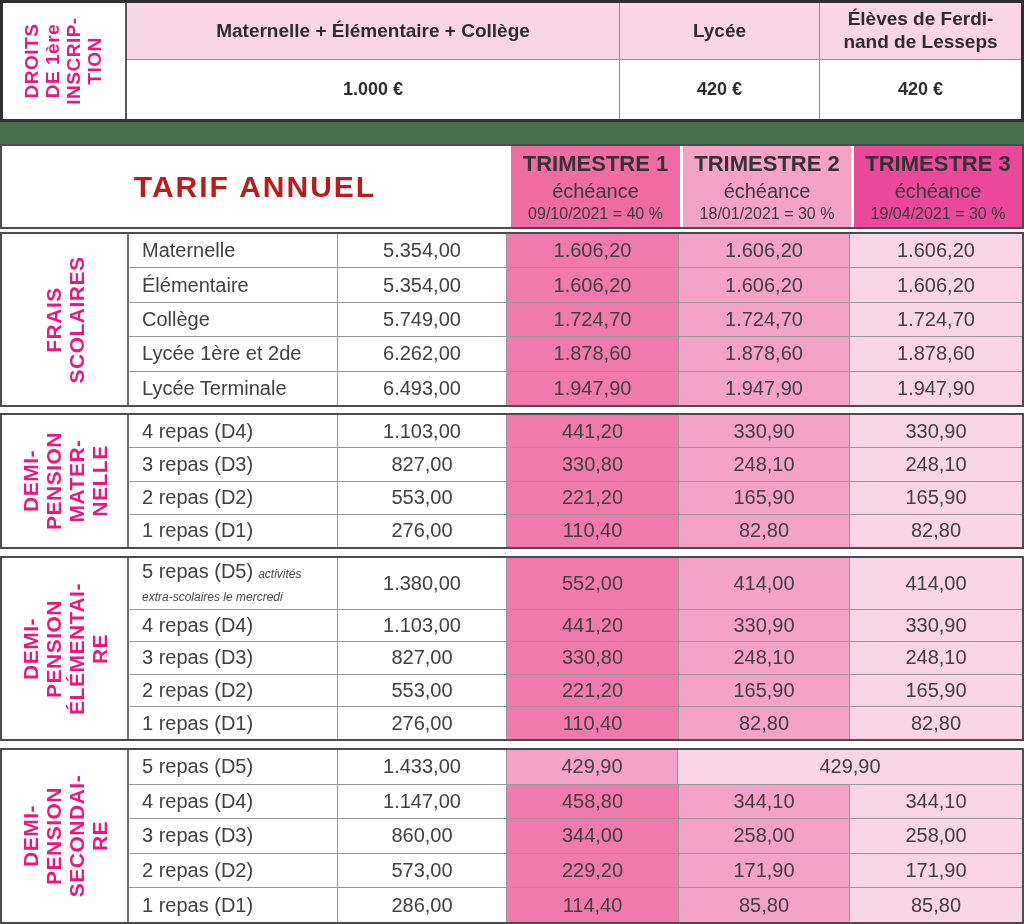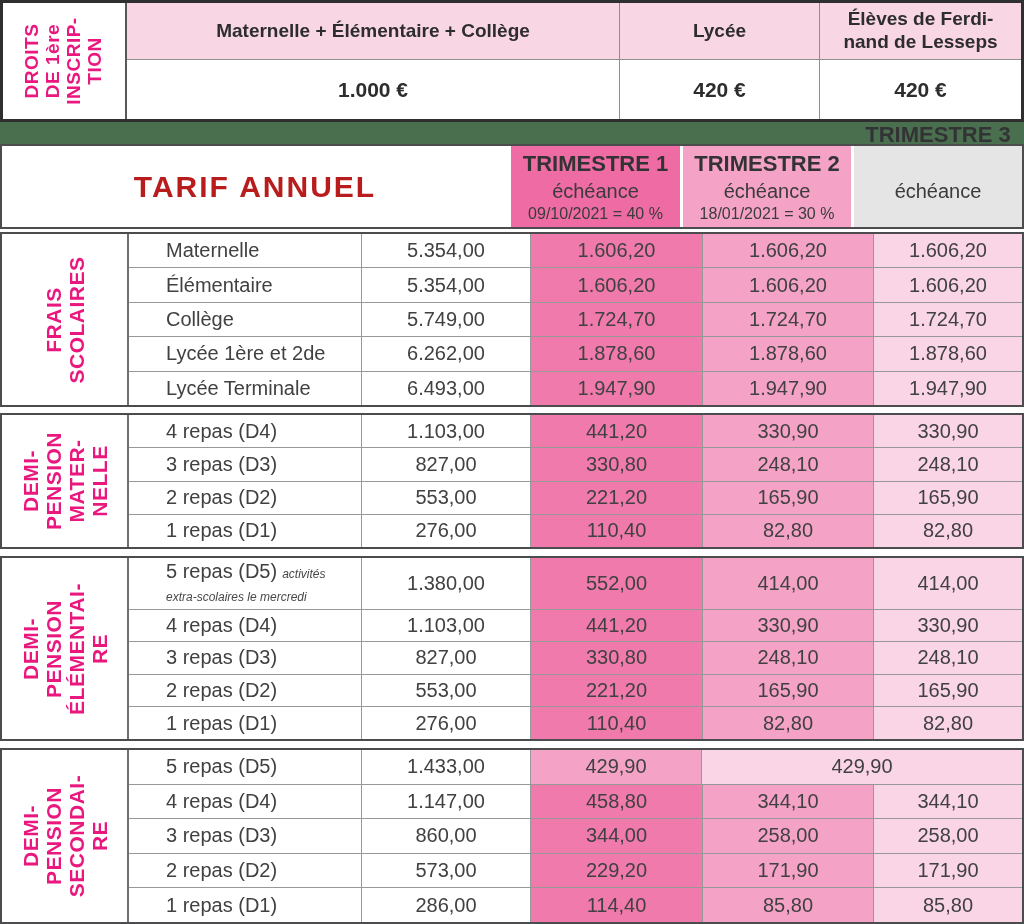--- a/index.html
+++ b/index.html
@@ -13,43 +13,43 @@
            transform: translate(-50%,-50%) rotate(-90deg);
            white-space: pre-line; text-align: center; font-weight: bold;
            color: #e9177e; line-height: 1.1; letter-spacing: 0.5px; }
   .tt-label .vtext { font-size: 19px; }
   .tt-grid { flex: 1; display: grid; grid-template-columns: 492px 200px 1fr; grid-template-rows: 57px 1fr; }
   .tt-h { background: #f8d6e3; display: flex; align-items: center; justify-content: center;
           font-weight: bold; font-size: 19px; color: #2d2d2f; text-align: center;
           white-space: pre-line; line-height: 1.2; border-bottom: 1px solid #8f8f8f; }
   .tt-h + .tt-h, .tt-v + .tt-v { border-left: 1px solid #8f8f8f; }
   .tt-v { background: #fff; display: flex; align-items: center; justify-content: center;
-          font-weight: bold; font-size: 21px; color: #2d2d2f; }
+          font-weight: bold; font-size: 18px; color: #2d2d2f; }
 
   .green-band { width: 1024px; height: 22px; background: #4a6f4f; }
 
   
   .main-wrap { width: 1024px; height: 780px; background: #fff; }
   .block { display: flex; width: 1024px; border: 2px solid #4c4c4e; background: #fff; }
   .hdr { height: 85px; }
   .hcell { display: flex; align-items: center; justify-content: center; flex-direction: column; }
   .hcell + .hcell { border-left: 3px solid #ffffff; }
   .title-cell { width: 506px; background: #fff; }
   .title-text { font-size: 30px; font-weight: 800; letter-spacing: 2px; color: #b91c1c; }
   .t1h { width: 172px; background: #ee6ba3; }
   .t2h { width: 171px; background: #f4a3c7; }
-  .t3h { flex: 1; background: #e5e5e5; gap: 29px; }
+  .t3h { flex: 1; background: #ec4899; }
   .tri-name { font-weight: bold; font-size: 22px; color: #333335; line-height: 1.35; }
   .tri-ech  { font-size: 20px; line-height: 1.25; color: #3b3b3c; }
   .tri-date { font-size: 16px; line-height: 1.25; color: #3b3b3c; }
 
   .grp-label { width: 127px; border-right: 2px solid #6f6f71; position: relative; background: #fff; }
   .grp-label .vtext { font-size: 21px; }
   .rows { flex: 1; display: flex; flex-direction: column; }
-  .row { display: flex; flex: 1; padding-left: 24px; }
+  .row { display: flex; flex: 1; }
   .row + .row { border-top: 1px solid #989898; }
   .row.tall { flex: 1.6; }
   .cell { display: flex; align-items: center; justify-content: center; font-size: 20px; color: #414042; }
   .cell + .cell { border-left: 1px solid #989898; }
   .item { width: 208px; justify-content: flex-start; padding: 0 8px 0 13px; }
   .item-inner { display: block; line-height: 1.15; }
   .note { font-style: italic; font-size: 12px; margin-left: 5px; color: #48484a; }
   .note:empty { display: none; }
   .annual { width: 169px; }
   .c1 { width: 172px; background: #f07aab; }

